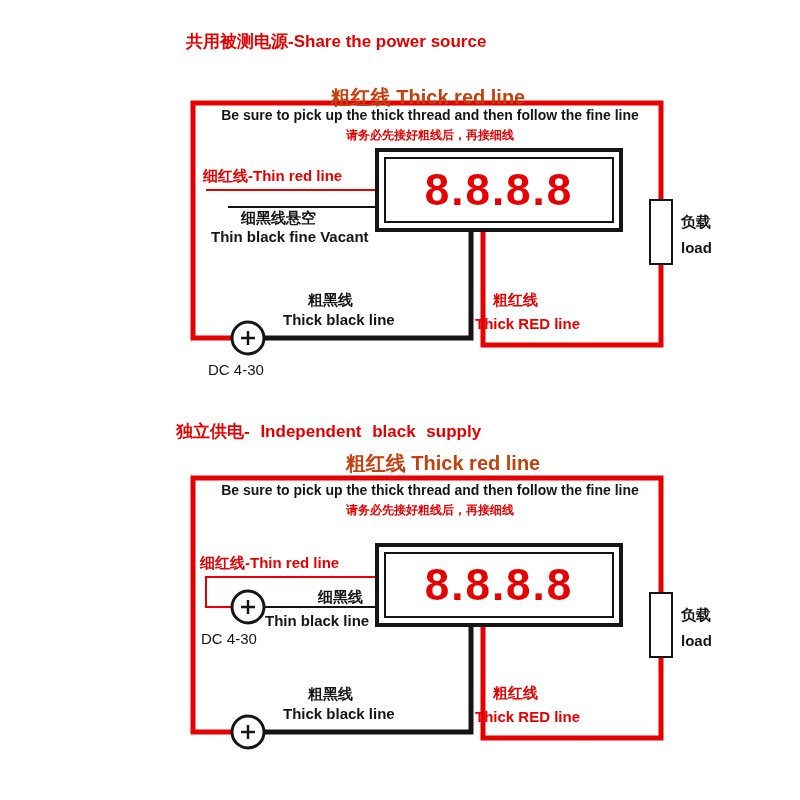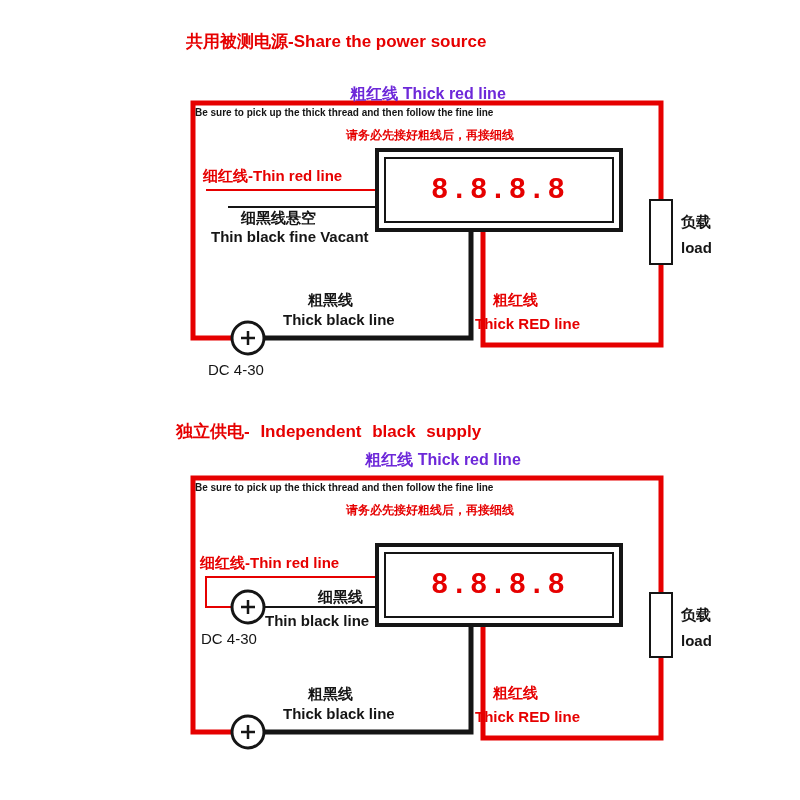--- a/index.html
+++ b/index.html
@@ -4,29 +4,29 @@
 <style>
   html,body{margin:0;padding:0;background:#fff;}
   .page{position:relative;width:800px;height:800px;background:#fff;
         font-family:"Liberation Sans",sans-serif;overflow:hidden;margin-left:43px;}
   .page svg{position:absolute;left:0;top:0;}
   .lbl{position:absolute;font-size:15px;font-weight:bold;color:#151515;
        text-align:left;line-height:1.2;white-space:nowrap;}
   .red{color:#e60000;}
   .plain{font-weight:normal;}
   .sec-title{position:absolute;font-size:17px;font-weight:bold;color:#e60000;white-space:nowrap;}
-  .big-red{position:absolute;font-size:16px;font-weight:bold;color:#6d28d9;
+  .big-red{position:absolute;font-size:20px;font-weight:bold;color:#c2410c;
            text-align:center;white-space:nowrap;}
-  .note-en{position:absolute;font-size:10px;font-weight:bold;color:#151515;text-align:left;}
+  .note-en{position:absolute;font-size:14px;font-weight:bold;color:#151515;text-align:center;}
   .note-cn{position:absolute;font-size:12px;font-weight:bold;color:#e60000;text-align:center;}
   .display{position:absolute;width:248px;height:84px;background:#fff;
            border:4px solid #151515;box-sizing:border-box;}
   .display-inner{position:absolute;inset:5px;border:2px solid #151515;
                  display:flex;align-items:center;justify-content:center;background:#fff;}
-  .digits{font-family:Liberation Mono, monospace;font-size:29px;font-weight:bold;
+  .digits{font-family:Liberation Sans, sans-serif;font-size:44px;font-weight:bold;
           color:#e60000;letter-spacing:2px;}
   .loadbox{position:absolute;width:24px;height:66px;background:#fff;
            border:2px solid #151515;box-sizing:border-box;}
   .ws{word-spacing:6px;}
 </style>
 </head>
 <body>
 
 <div class="page">
 

